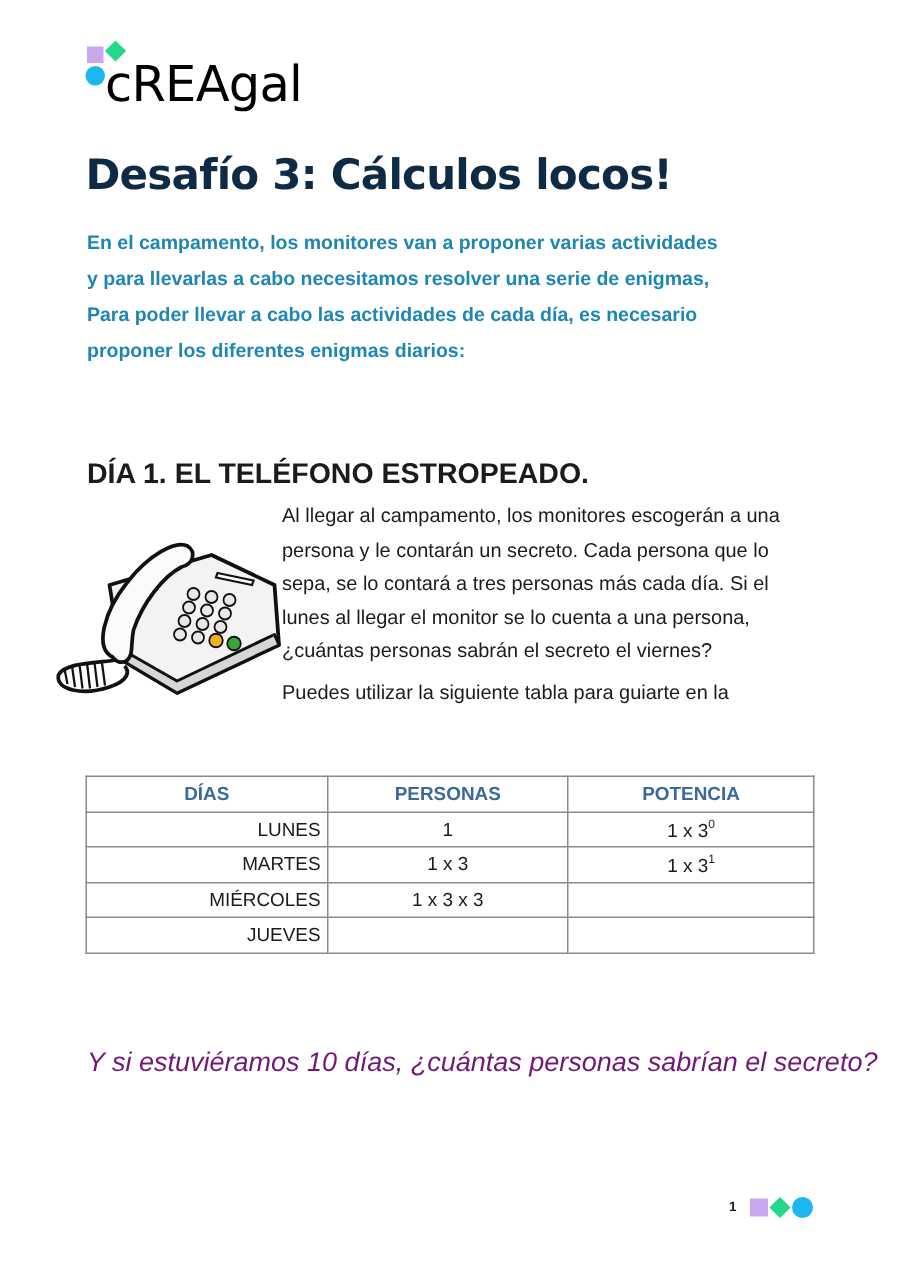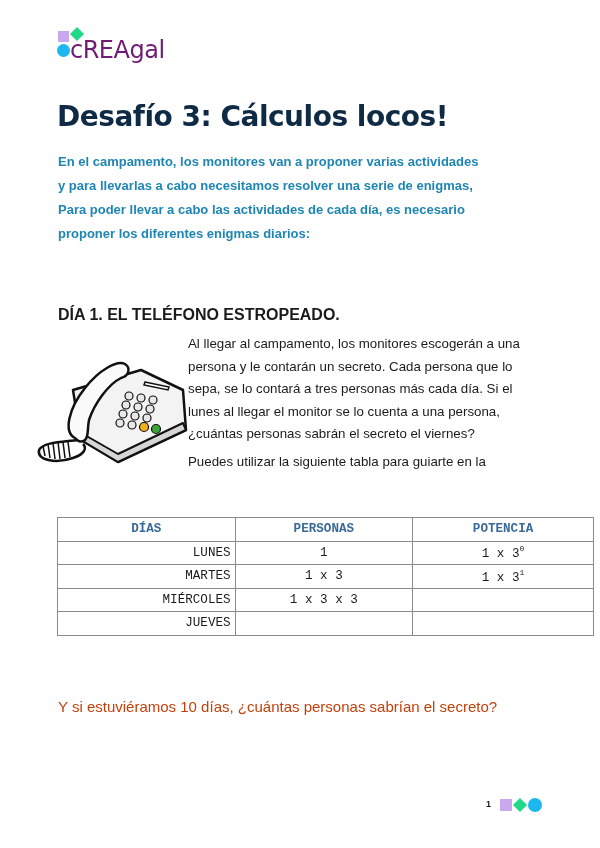--- a/index.html
+++ b/index.html
@@ -3,46 +3,46 @@
   <meta charset="utf-8">
   <style>
     * { box-sizing: border-box; margin: 0; padding: 0; }
     html, body { width: 600px; height: 848px; background: #ffffff; overflow: hidden; }
     body { position: relative; font-family: "Liberation Sans", sans-serif; color: #1b1b1b; }
 
     .logo { position: absolute; left: 57px; top: 27px; width: 130px; height: 40px; }
     .logo .sq { position: absolute; left: 1px; top: 4px; width: 11px; height: 11px; background: #c9a8f0; }
     .logo .dia { position: absolute; left: 15px; top: 2px; width: 10px; height: 10px; background: #22d98a; transform: rotate(45deg); }
     .logo .dot { position: absolute; left: 0px; top: 17px; width: 13px; height: 13px; border-radius: 50%; background: #1cb7ef; }
-    .logo .word { position: absolute; left: 13px; top: 9px; font-size: 24px; color: #701a75; letter-spacing: -0.5px; font-family: "DejaVu Sans", sans-serif; }
+    .logo .word { position: absolute; left: 13px; top: 9px; font-size: 33px; color: #000000; letter-spacing: -0.5px; font-family: "DejaVu Sans", sans-serif; }
 
     .title { position: absolute; left: 57px; top: 100px; font-size: 28px; font-weight: bold; color: #0e2a45; font-family: "DejaVu Sans", sans-serif; letter-spacing: -0.5px; }
 
     .intro { position: absolute; left: 58px; top: 150px; width: 490px; color: #1f86b3; font-weight: bold; font-size: 13px; line-height: 24px; }
     .intro p { white-space: nowrap; }
 
-    .day-heading { position: absolute; left: 58px; top: 306px; font-size: 16px; font-weight: bold; color: #1b1b1b; }
+    .day-heading { position: absolute; left: 58px; top: 306px; font-size: 19px; font-weight: bold; color: #1b1b1b; }
 
     .phone { position: absolute; left: 33px; top: 350px; width: 155px; height: 120px; }
 
     .body-text { position: absolute; left: 188px; top: 333px; width: 360px; font-size: 13.3px; line-height: 22.5px; color: #1b1b1b; }
     .body-text p { white-space: nowrap; }
     .body-text p.gap { margin-top: 5px; }
 
-    table.grid { position: absolute; left: 57px; top: 517px; width: 537px; border-collapse: collapse; font-size: 12.6px; font-family: Liberation Mono, monospace; }
+    table.grid { position: absolute; left: 57px; top: 517px; width: 486px; border-collapse: collapse; font-size: 12.6px; }
     table.grid th, table.grid td { border: 1px solid #8a8a8a; height: 23.5px; padding: 0 4px; }
     table.grid th { color: #3a6a9a; font-weight: bold; text-align: center; }
     table.grid td.c { text-align: center; }
     table.grid td.l { text-align: right; }
     table.grid col.c1 { width: 161px; }
     table.grid col.c2 { width: 161px; }
     table.grid col.c3 { width: 164px; }
     sup { font-size: 8px; vertical-align: 6px; }
 
-    .question { position: absolute; left: 58px; top: 698px; font-size: 15px; color: #c2410c; white-space: nowrap; }
+    .question { position: absolute; left: 58px; top: 698px; font-size: 18px; color: #701a75; white-space: nowrap; font-style: italic; }
 
     .footer { position: absolute; left: 486px; top: 797px; height: 16px; width: 60px; }
     .footer .num { position: absolute; left: 0; top: 2px; font-size: 9px; font-weight: bold; color: #1b1b1b; }
     .footer .sq { position: absolute; left: 14px; top: 2px; width: 12px; height: 12px; background: #c9a8f0; }
     .footer .dia { position: absolute; left: 29px; top: 3px; width: 10px; height: 10px; background: #22d98a; transform: rotate(45deg); }
     .footer .dot { position: absolute; left: 42px; top: 1px; width: 14px; height: 14px; border-radius: 50%; background: #1cb7ef; }
   </style>
 </head>
 <body>
 

